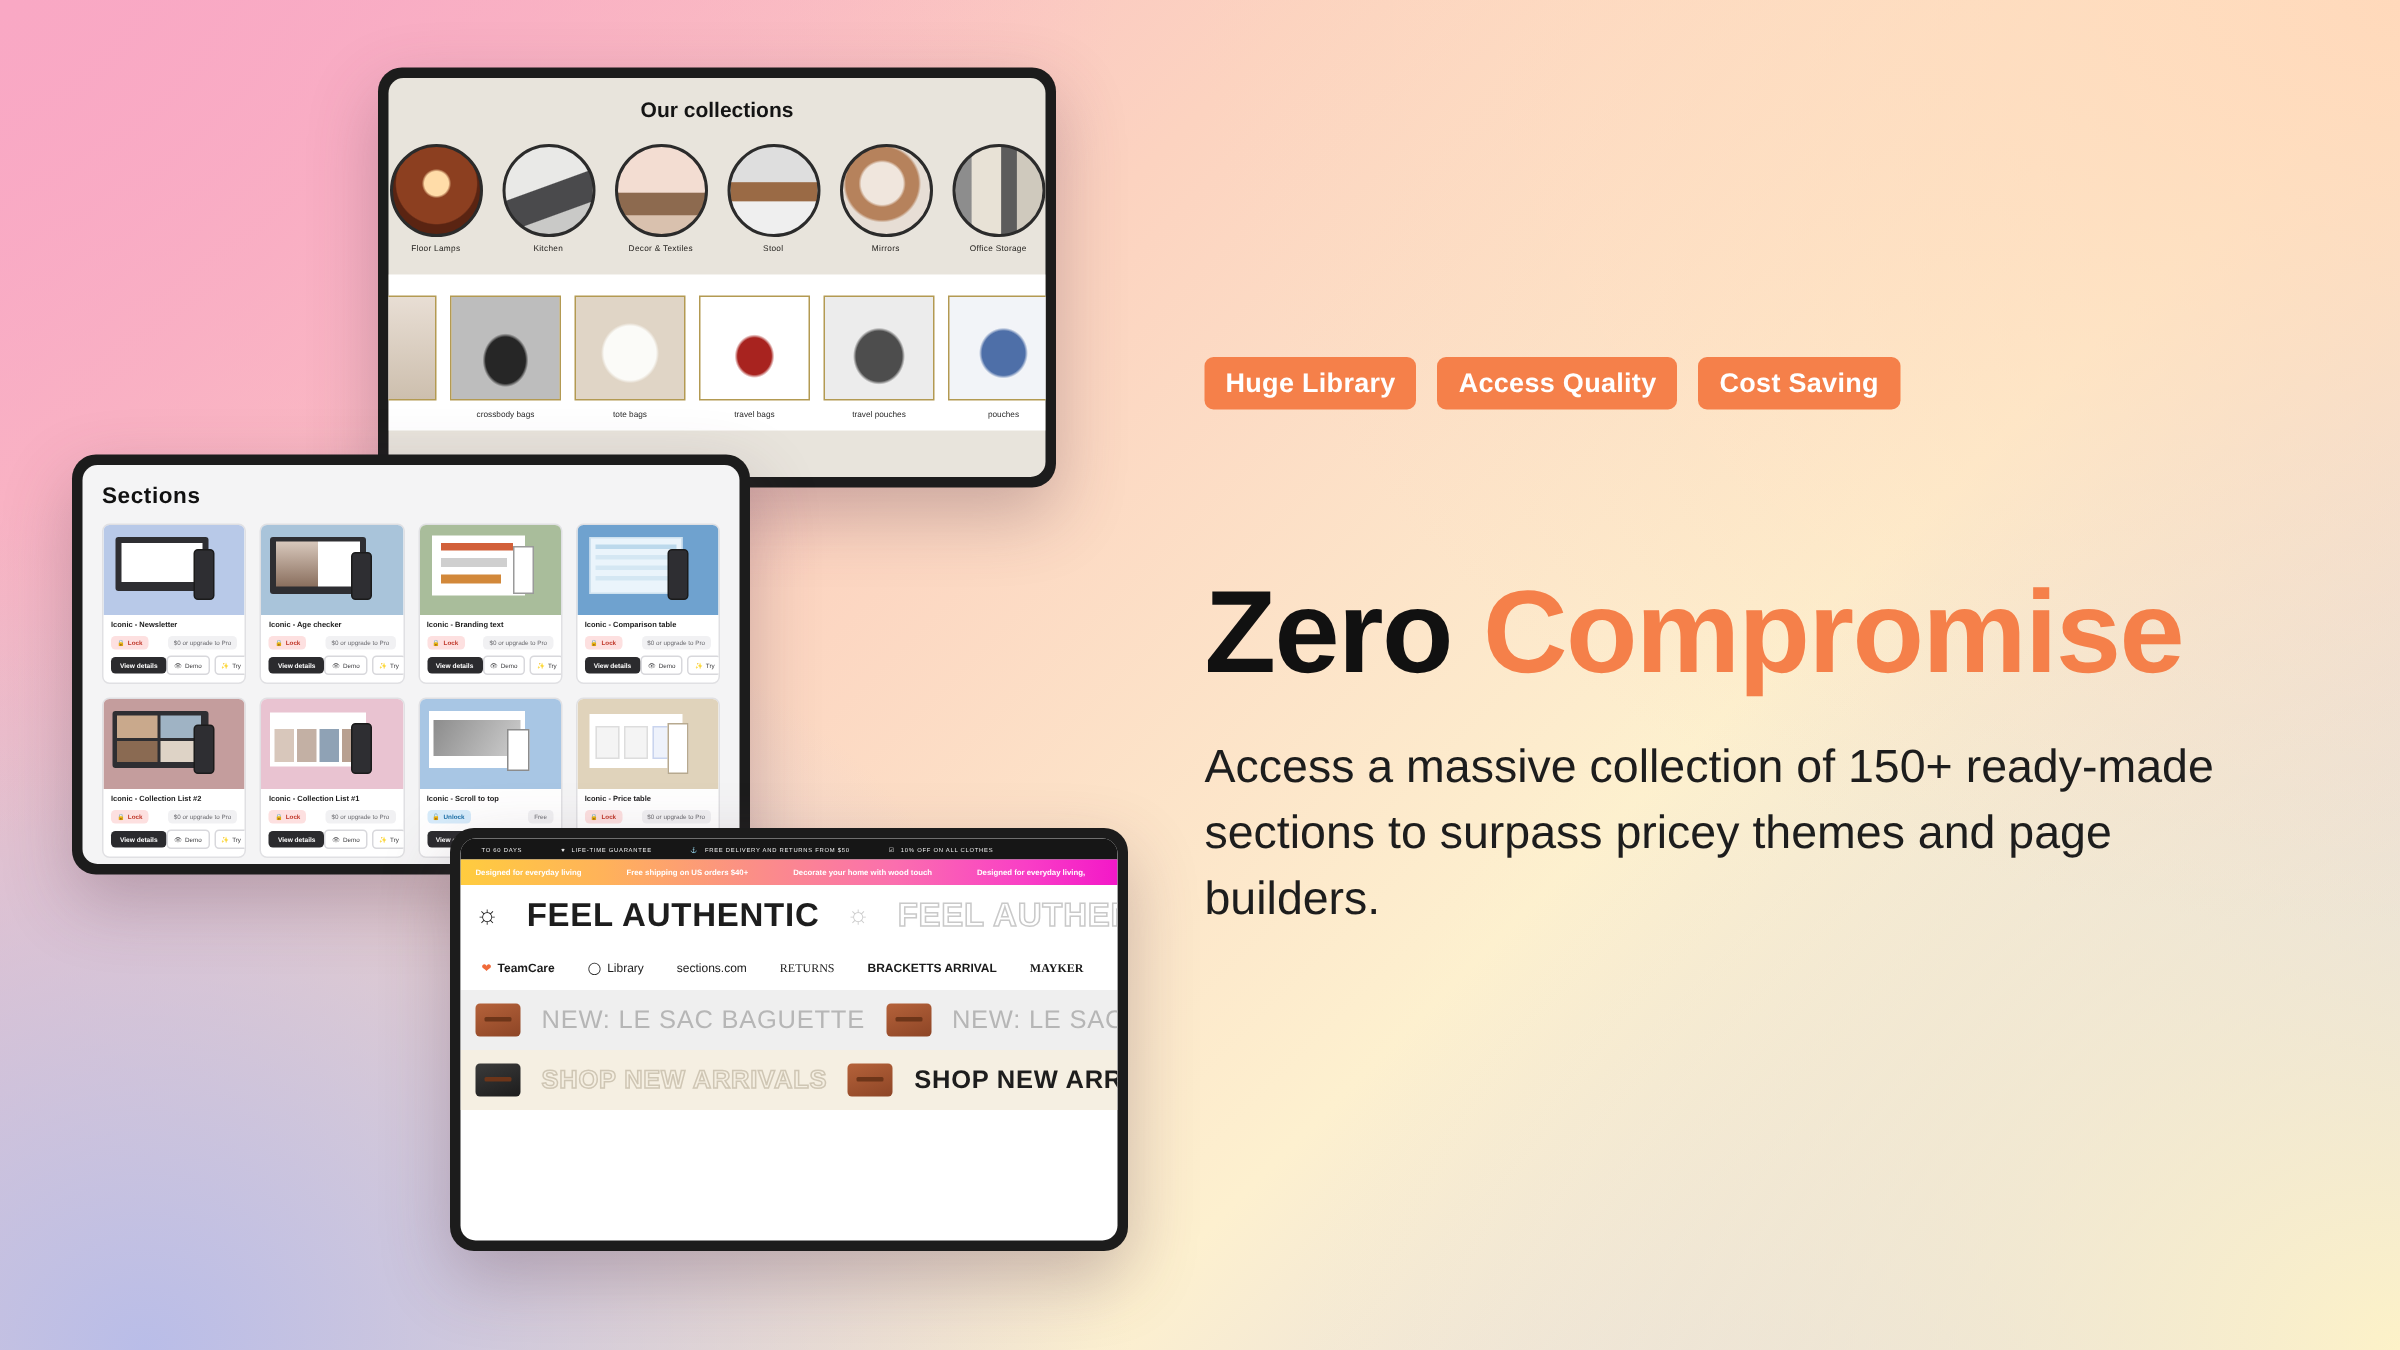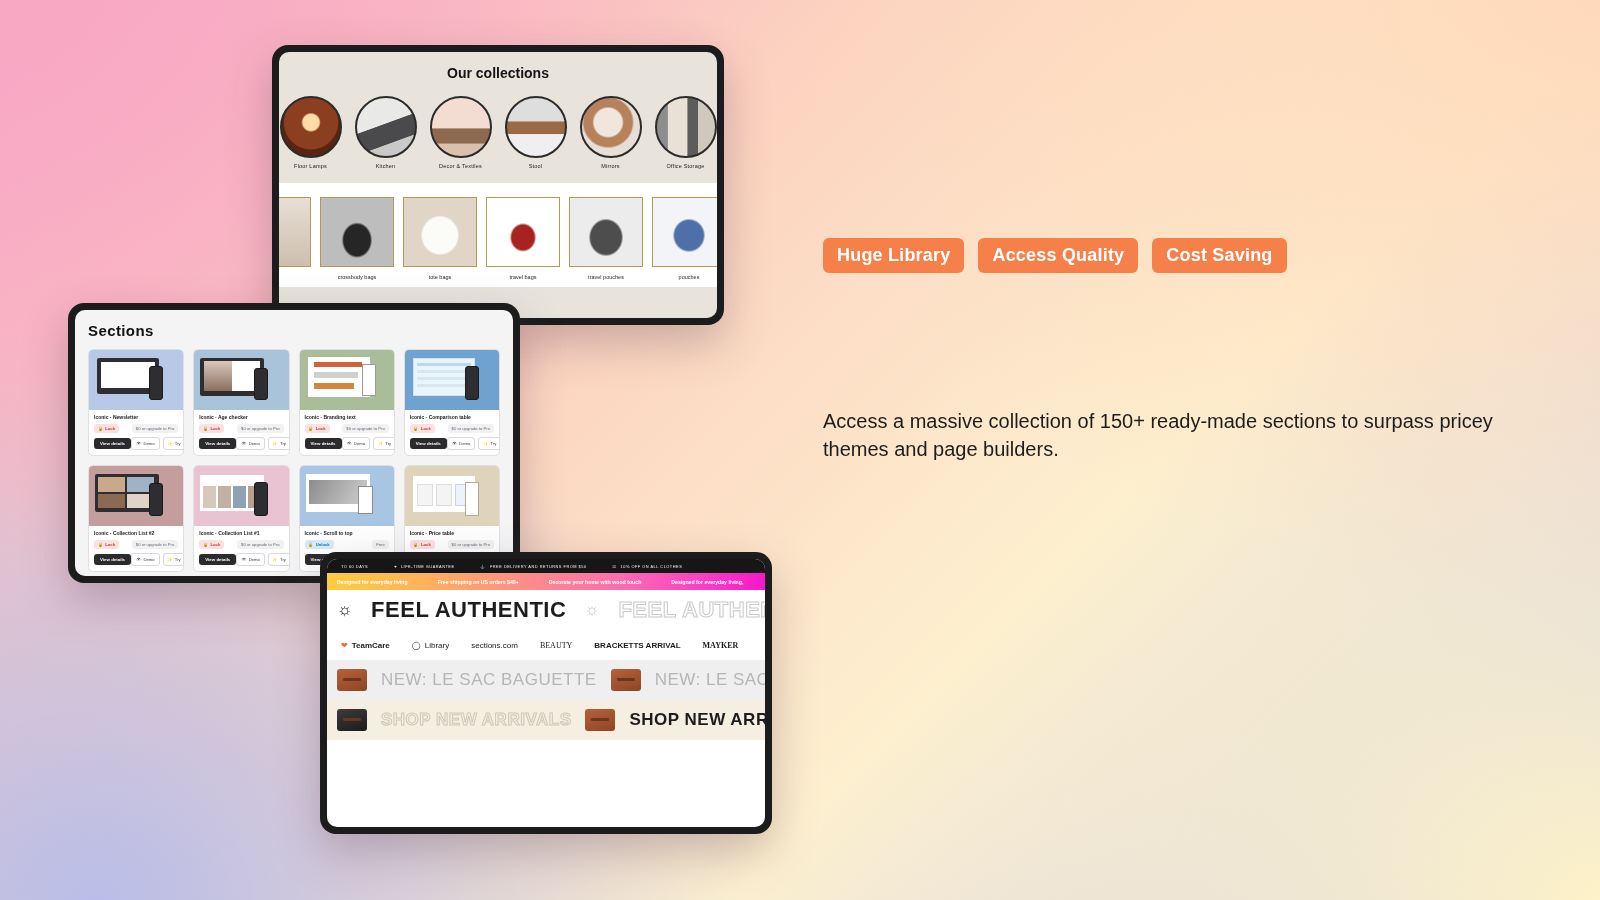--- a/index.html
+++ b/index.html
@@ -7,21 +7,21 @@
   body {
     font-family: "Liberation Sans", sans-serif;
     position: relative;
     background:
       radial-gradient(1200px 900px at 0% 0%,   #f9a8c4 0%, rgba(249,168,196,0) 62%),
       radial-gradient(1100px 950px at 6% 100%, #b9bde8 0%, rgba(185,189,232,0) 60%),
       radial-gradient(1300px 1000px at 100% 0%, #ffd9bb 0%, rgba(255,217,187,0) 62%),
       radial-gradient(1200px 1000px at 100% 100%, #fdf2c8 0%, rgba(253,242,200,0) 62%),
       linear-gradient(135deg, #f7a9c6 0%, #fcd3c0 35%, #fdf0cf 65%, #cbc9ee 100%);
   }
-  .stage { position: absolute; inset: 0; margin-left: 20px; }
+  .stage { position: absolute; inset: 0; }
 
   
   .frame {
     position: absolute;
     background: #1c1c1c;
     border-radius: 16px;
     padding: 7px;
     box-shadow: 0 18px 46px rgba(90,60,80,.30);
     overflow: hidden;
   }
@@ -123,21 +123,21 @@
   .pills { display:flex; gap: 14px; margin-bottom: 26px; }
   .pill {
     background:#f5804a; color:#fff; font-weight:700; font-size: 18px;
     padding: 7px 14px; border-radius: 6px; letter-spacing:.2px;
   }
   h1.head {
     font-size: 78px; line-height: 1.05; font-weight: 700; color:#111; letter-spacing:-1px;
     margin-bottom: 26px;
   }
   h1.head .accent { color:#f5804a; }
-  p.sub { font-size: 20px; line-height: 1.42; color:#1d1d1d; max-width: 700px; }
+  p.sub { font-size: 31px; line-height: 1.42; color:#1d1d1d; max-width: 700px; }
 
   
   .mk { position:absolute; }
   .mk-lap { background:#2e2e32; border-radius:2px; }
   .mk-phone { background:#2e2e32; border-radius:3px; border:1px solid #1b1b1b; }
   .mk-white { background:#fff; }
 </style>
 </head>
 <body>
 
@@ -519,21 +519,21 @@
             <b>TeamCare</b>
           </span>
         <span>
             <span>◯</span>
             <span>Library</span>
           </span>
         <span style="font-size:11px">
             <span>sections.com</span>
           </span>
         <span style="font-family:'Liberation Serif',serif;color:#666">
-            <span>BEAUTY</span>
+            <span>RETURNS</span>
           </span>
         <span>
             <b>BRACKETTS ARRIVAL</b>
           </span>
         <span style="font-family:'Liberation Serif',serif">
             <b>MAYKER</b>
           </span>
       </div>
 
       <div class="marquee-new">
@@ -555,18 +555,19 @@
 
   <div class="right">
     <div class="pills">
       <span class="pill">Huge Library</span>
       <span class="pill">Access Quality</span>
       <span class="pill">Cost Saving</span>
     </div>
 
     <h1 class="head">
       <br>
+      <span><span>Zero </span><span class="accent">Compromise</span></span>
     </h1>
 
     <p class="sub">Access a massive collection of 150+ ready-made sections to surpass pricey themes and page builders.</p>
   </div>
 
 </div>
 
 </body></html>

